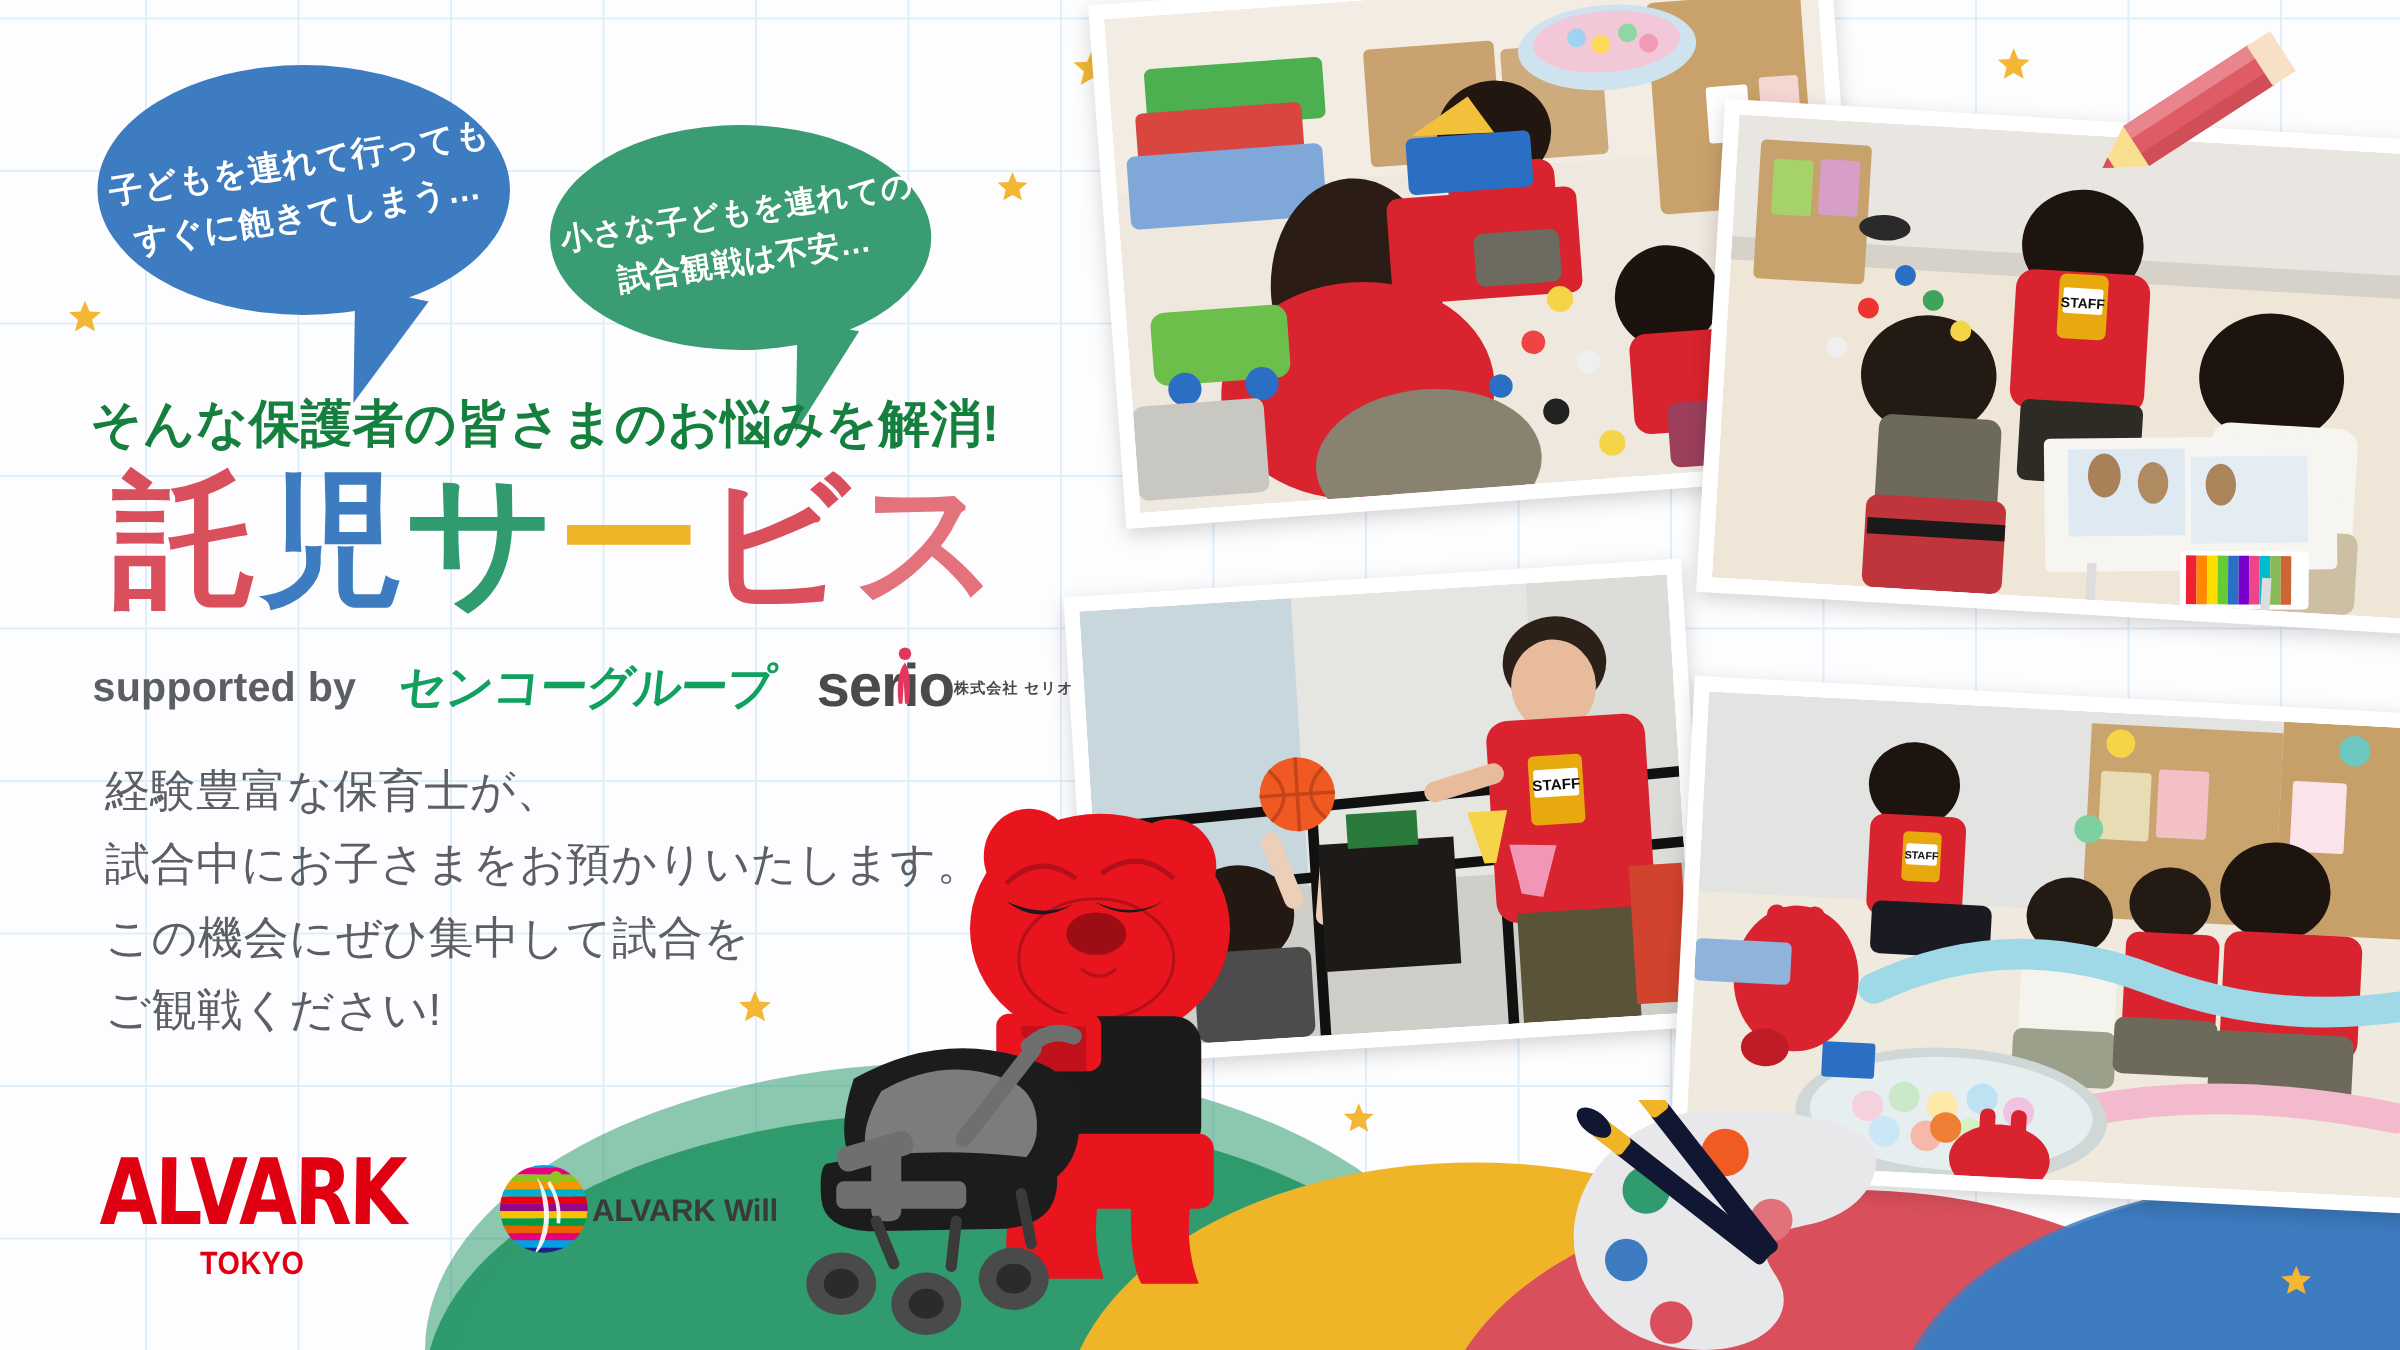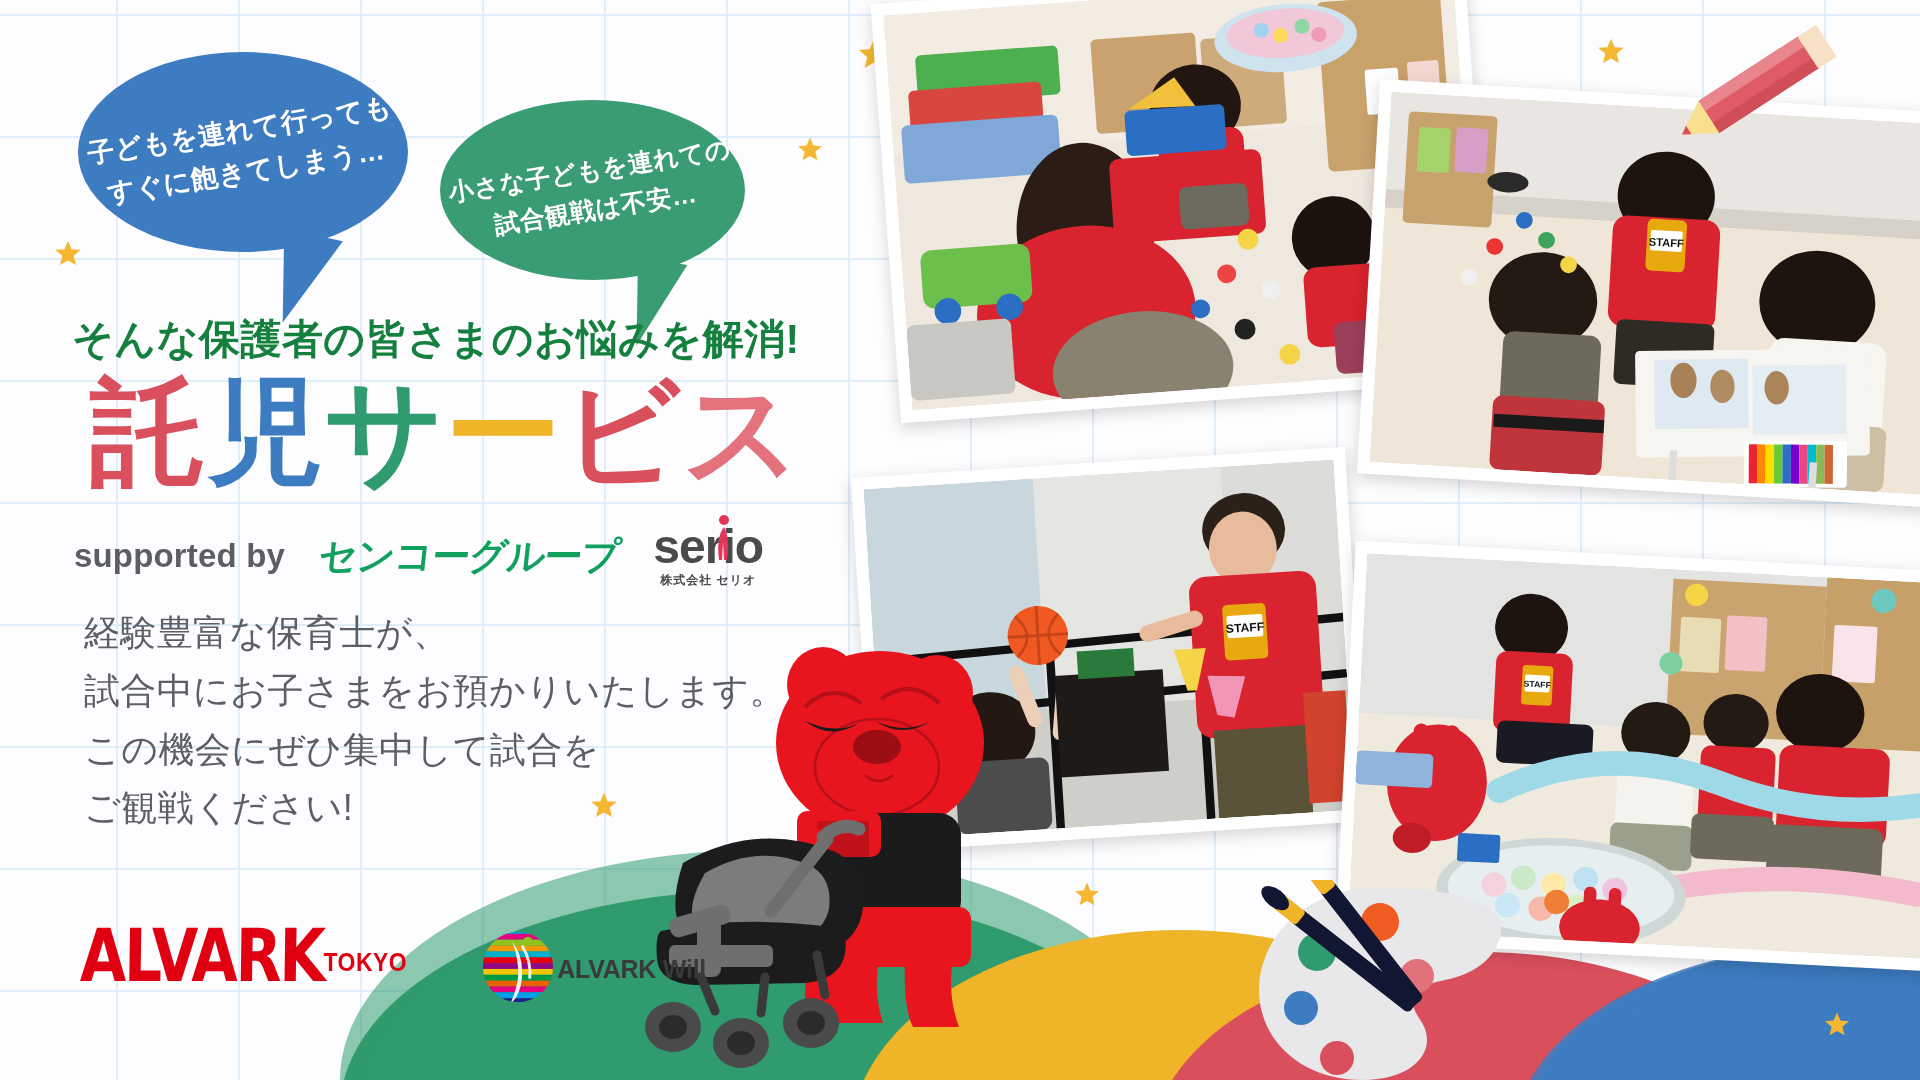--- a/index.html
+++ b/index.html
@@ -80,36 +80,36 @@
   .supported {
     position:absolute; left:74px; top:524px;
     display:flex; align-items:center; gap:34px; white-space:nowrap;
   }
   .supported .lbl { font-size:33px; font-weight:700; color:#5b5f64; letter-spacing:.005em; }
   .senko {
     font-size:38px; font-weight:900; color:#12a05f;
     letter-spacing:-.03em; font-family:"DejaVu Sans",sans-serif;
     transform:skewX(-6deg);
   }
-  .serio-wrap { position:relative; display:flex; flex-direction:column; align-items:center; }
+  .serio-wrap { position:relative; display:flex; flex-direction:row; align-items:center; }
   .serio { font-size:48px; font-weight:900; color:#4a4a4a; letter-spacing:-.02em; position:relative; line-height:.95; }
   .serio .fig {
     position:absolute; left:63px; top:-10px; width:16px; height:48px;
   }
   .serio-sub { font-size:12px; font-weight:700; color:#4a4a4a; letter-spacing:.08em; margin-top:2px; }
 
   .bodytext {
     position:absolute; left:68px; top:604px;
     font-size:36px; line-height:1.62; color:#5c6066; font-weight:400;
     white-space:pre-line; letter-spacing:.01em;margin-left:16px;
   }
 
   
   .logos { position:absolute; left:80px; top:928px; display:flex; align-items:flex-start; gap:72px; }
-  .alvark-tokyo { display:flex; flex-direction:row; align-items:center; }
+  .alvark-tokyo { display:flex; flex-direction:column; align-items:center; }
   .alvark-word {
     font-size:60px; font-weight:900; color:#e00012;
     letter-spacing:-.04em; transform:scaleY(1.22) skewX(-1deg);
     font-family:"DejaVu Sans",sans-serif; line-height:.9;
   }
   .alvark-tokyo-sub {
     font-size:23px; font-weight:900; color:#e00012; letter-spacing:.02em;
     transform:scaleY(1.12); margin-top:15px;
   }
   .alvark-will { display:flex; align-items:center; }

